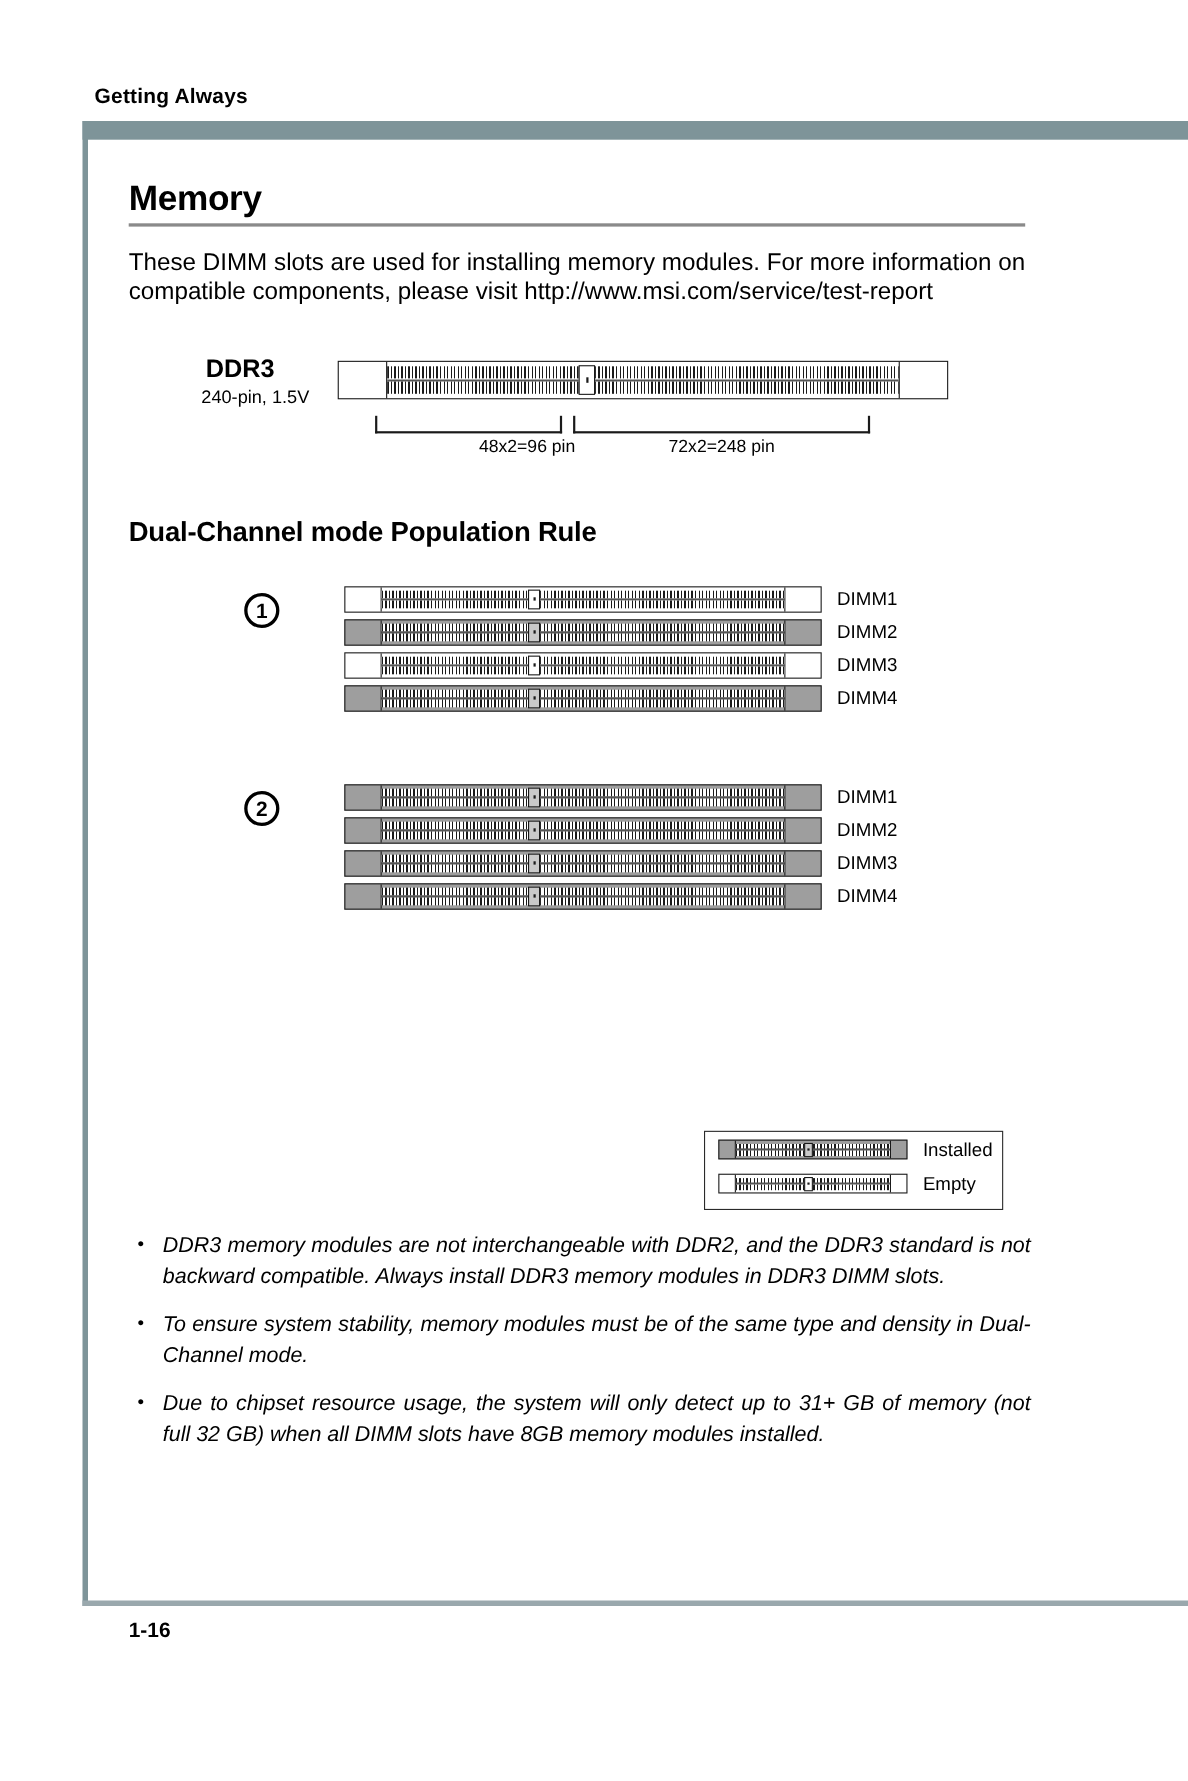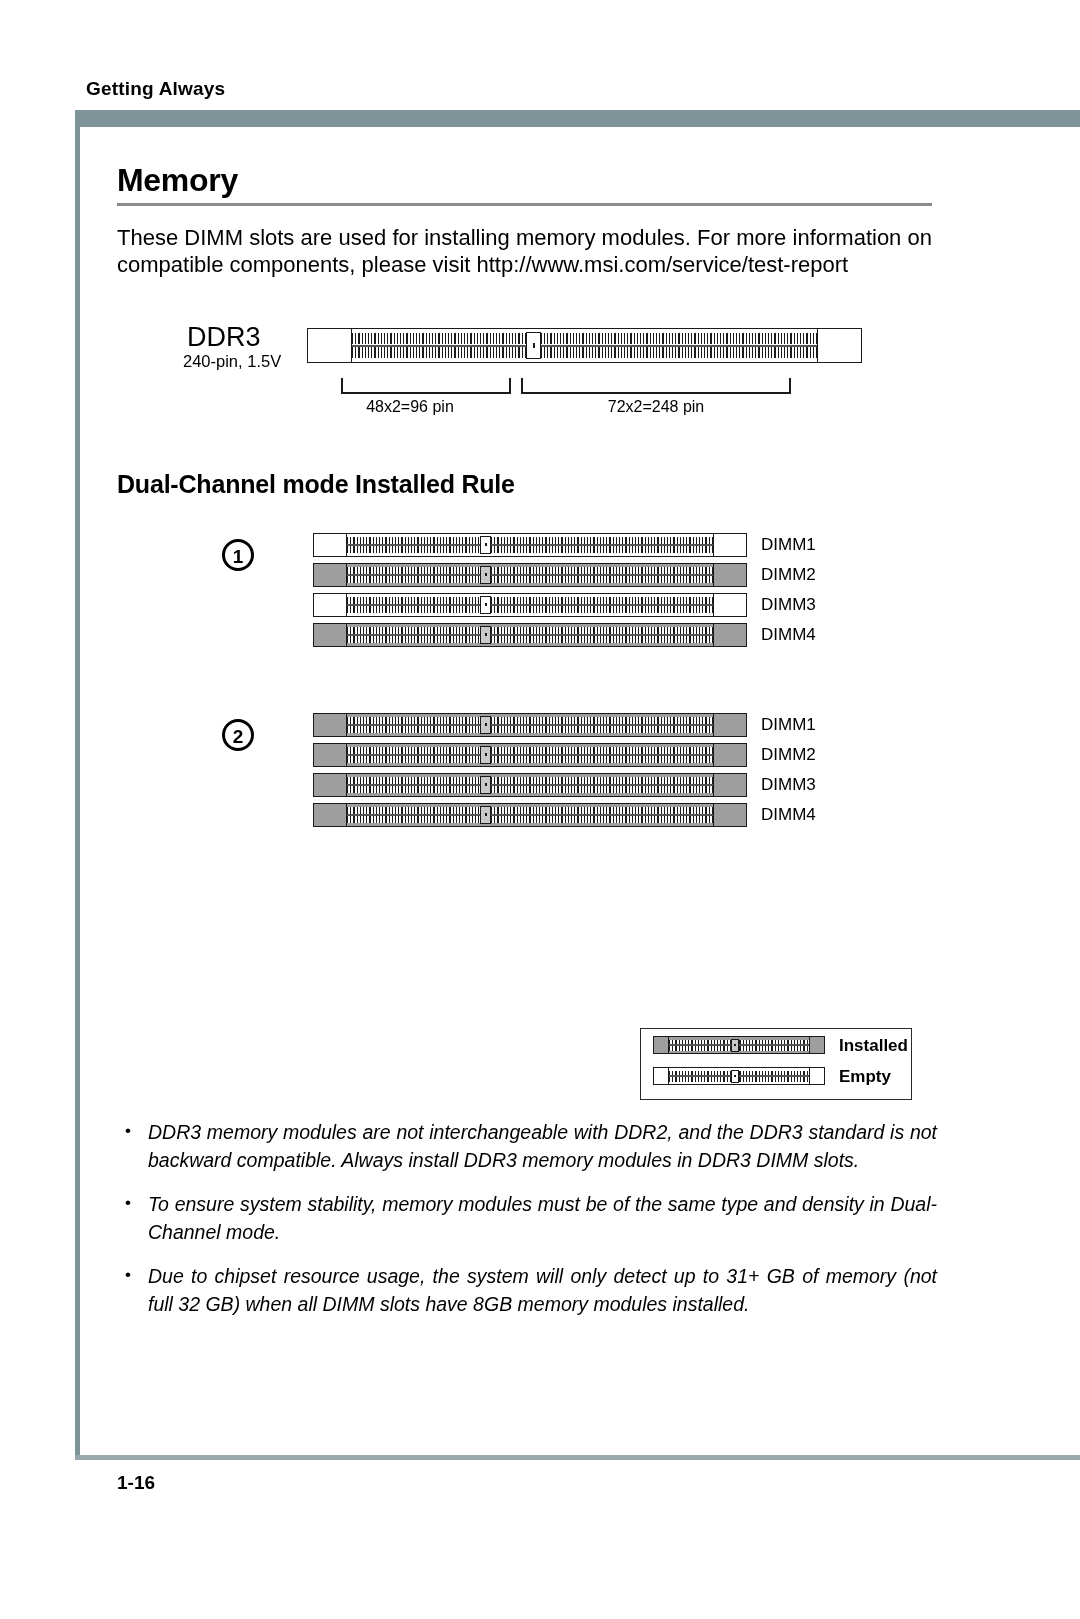--- a/index.html
+++ b/index.html
@@ -86,22 +86,22 @@
   
   .ddr3-figure {
     position: relative;
     margin-top: 38px;
     height: 110px;
   }
   .ddr3-name {
     position: absolute;
     left: 70px;
     top: 6px;
-    font-size: 27px;
-    font-weight: normal;
+    font-size: 23px;
+    font-weight: bold;
   }
   .ddr3-spec {
     position: absolute;
     left: 66px;
     top: 36px;
     font-size: 16.5px;
   }
 
   .slot-long {
     position: absolute;
@@ -272,21 +272,20 @@
     top: 866px;
     width: 272px;
     height: 72px;
     border: 1.6px solid #2a2a2a;
     box-sizing: border-box;
   }
   .legend-row {
     position: relative;
     height: 24px;
     margin: 7px 0 0 12px;
-    font-weight: bold;
   }
   .legend-slot {
     position: absolute;
     left: 0;
     top: 0;
     width: 172px;
     height: 18px;
     border: 1.3px solid #1a1a1a;
     box-sizing: border-box;
     background: #ffffff;
@@ -405,27 +404,27 @@
       <div class="cap-r"></div>
       <div class="pin-field">
         <div class="pin-row upper"></div>
         <div class="pin-mid"></div>
         <div class="pin-row lower"></div>
         <div class="notch" style="left:174px;"></div>
       </div>
     </div>
 
     <div class="dim-bracket" style="left:224px; top:62px; width:170px;"></div>
-    <div class="dim-label" style="left:208px; top:82px; width:170px;">48x2=96 pin</div>
+    <div class="dim-label" style="left:236px; top:82px; width:170px;text-align:right;">48x2=96 pin</div>
 
     <div class="dim-bracket" style="left:404px; top:62px; width:270px;"></div>
     <div class="dim-label" style="left:404px; top:82px; width:270px;">72x2=248  pin</div>
   </div>
 
-  <h2 class="sub-title">Dual-Channel mode Installed Rule</h2>
+  <h2 class="sub-title">Dual-Channel mode Population Rule</h2>
 
   <div class="config-group">
     <div class="config-badge">1</div>
     <div class="dimm-stack">
 
       <div class="dimm-row">
         <div class="dimm-slot">
           <div class="cap-l"></div>
           <div class="cap-r"></div>
           <div class="pin-field">

